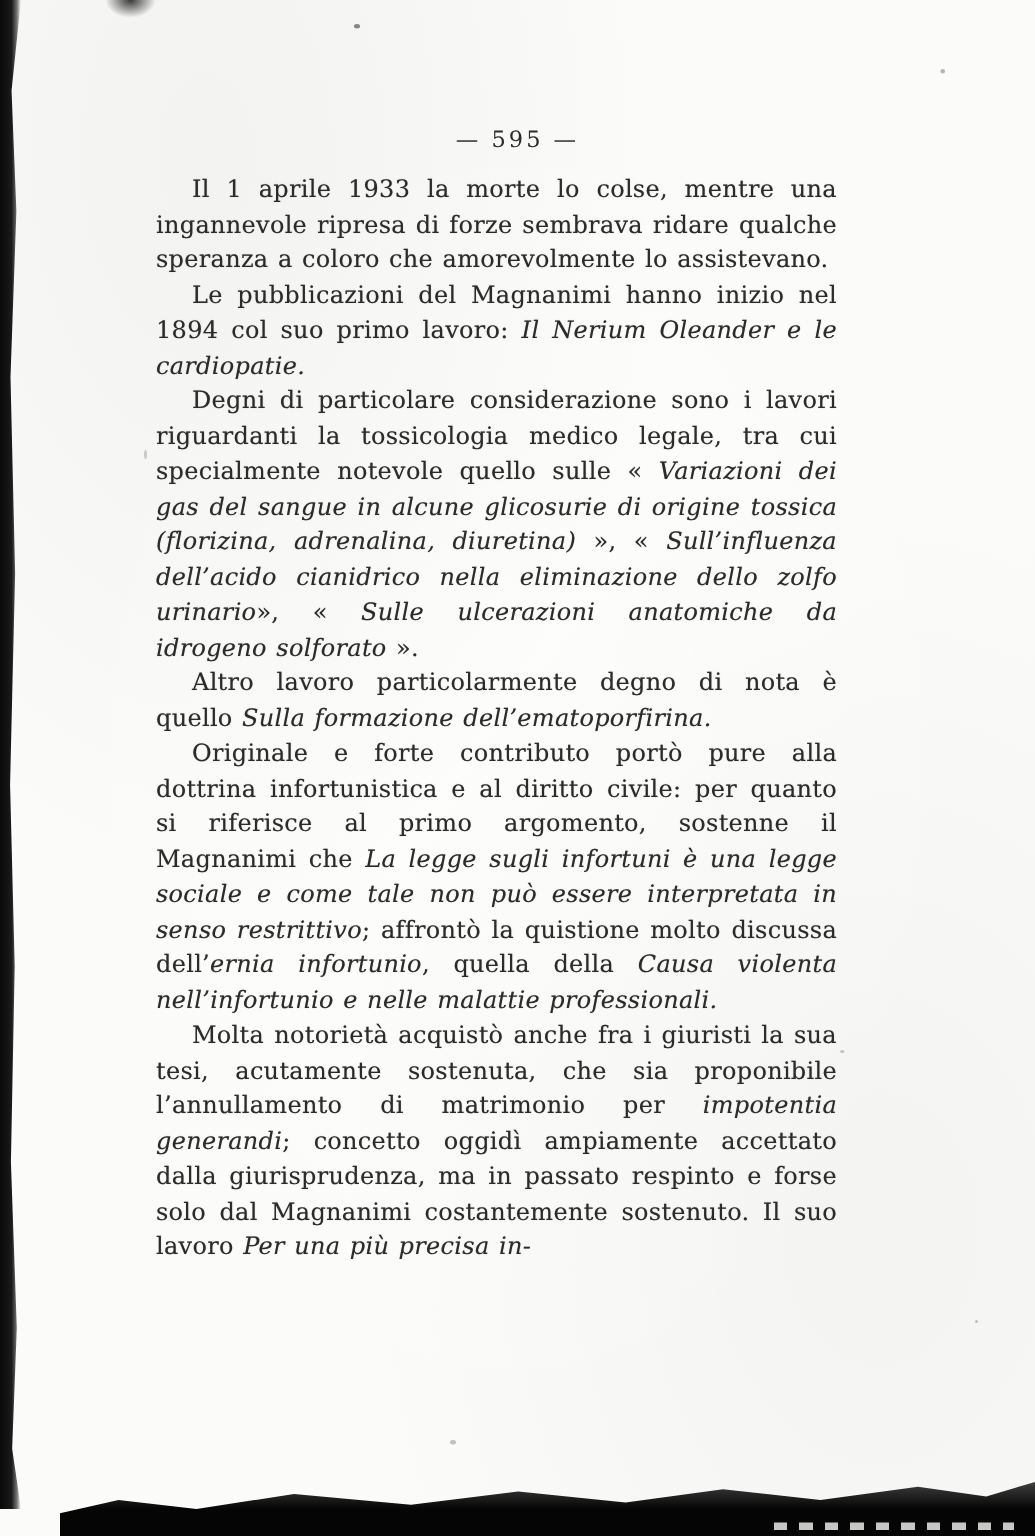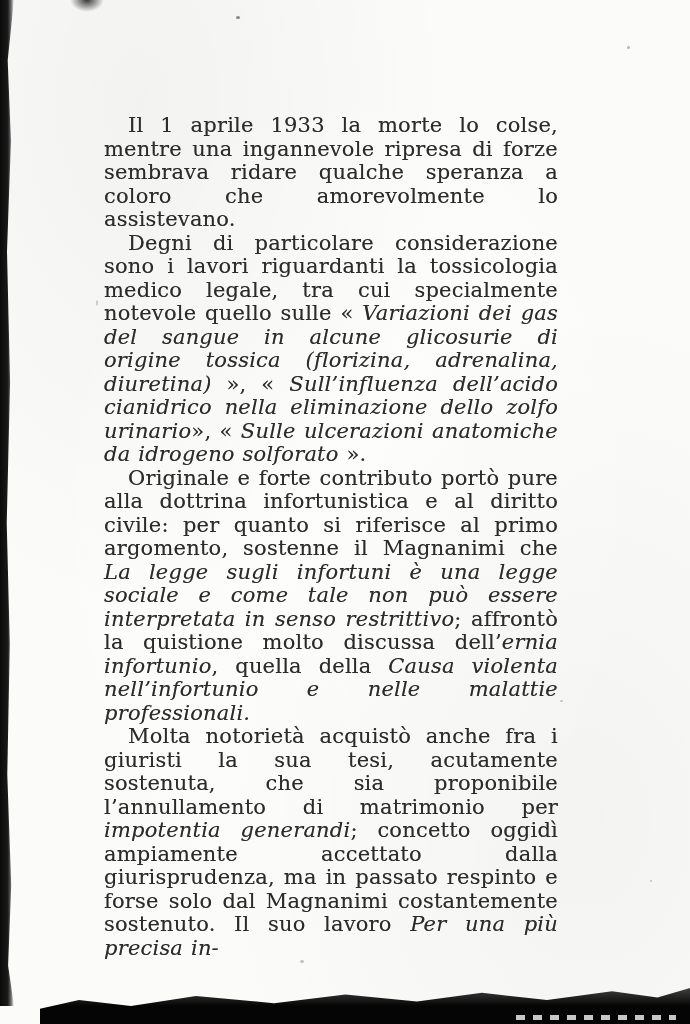--- a/index.html
+++ b/index.html
@@ -74,21 +74,21 @@
     font-size: 15px;
     letter-spacing: 2px;
     color: var(--ink, #2b2b2b);
   }
   .text-block {
     position: absolute;
     left: 104px;
     top: 114px;
     width: 454px;
     color: var(--ink, #2b2b2b);
-    font-size: 21px;
+    font-size: 16px;
     line-height: 23.5px;
     text-align: justify;
     letter-spacing: 0.2px;
     word-spacing: 1px;
   }
   .text-block p {
     margin: 0;
     text-indent: 24px;
     text-shadow: 0 0 0.6px rgba(40,40,40,0.45);
   }
@@ -105,21 +105,24 @@
   <div class="edge-bottom"></div>
   <div class="edge-bottom-dashes"></div>
   <div class="corner-top-left"></div>
   <div class="speck s1"></div>
   <div class="speck s2"></div>
   <div class="speck s3"></div>
   <div class="speck s4"></div>
   <div class="speck s5"></div>
   <div class="speck s6"></div>
 
+  <div class="page-number">— 595 —</div>
 
   <div class="text-block" id="paragraphs">
       <p><span>Il 1 aprile 1933 la morte lo colse, mentre una ingannevole ripresa di forze sembrava ridare qualche speranza a coloro che amorevolmente lo assistevano.</span></p>
+      <p><span>Le pubblicazioni del Magnanimi hanno inizio nel 1894 col suo primo lavoro: </span><span class="it">Il Nerium Oleander e le cardiopatie.</span></p>
       <p><span>Degni di particolare considerazione sono i lavori riguardanti la tossicologia medico legale, tra cui specialmente notevole quello sulle « </span><span class="it">Variazioni dei gas del sangue in alcune glicosurie di origine tossica (florizina, adrenalina, diuretina)</span><span> », « </span><span class="it">Sull’influenza dell’acido cianidrico nella eliminazione dello zolfo urinario</span><span>», « </span><span class="it">Sulle ulcerazioni anatomiche da idrogeno solforato</span><span> ».</span></p>
+      <p><span>Altro lavoro particolarmente degno di nota è quello </span><span class="it">Sulla formazione dell’ematoporfirina.</span></p>
       <p><span>Originale e forte contributo portò pure alla dottrina infortunistica e al diritto civile: per quanto si riferisce al primo argomento, sostenne il Magnanimi che </span><span class="it">La legge sugli infortuni è una legge sociale e come tale non può essere interpretata in senso restrittivo</span><span>; affrontò la quistione molto discussa dell’</span><span class="it">ernia infortunio</span><span>, quella della </span><span class="it">Causa violenta nell’infortunio e nelle malattie professionali.</span></p>
       <p><span>Molta notorietà acquistò anche fra i giuristi la sua tesi, acutamente sostenuta, che sia proponibile l’annullamento di matrimonio per </span><span class="it">impotentia generandi</span><span>; concetto oggidì ampiamente accettato dalla giurisprudenza, ma in passato respinto e forse solo dal Magnanimi costantemente sostenuto. Il suo lavoro </span><span class="it">Per una più precisa in-</span></p>
     </div>
 
 </div>
 
 </body></html>

